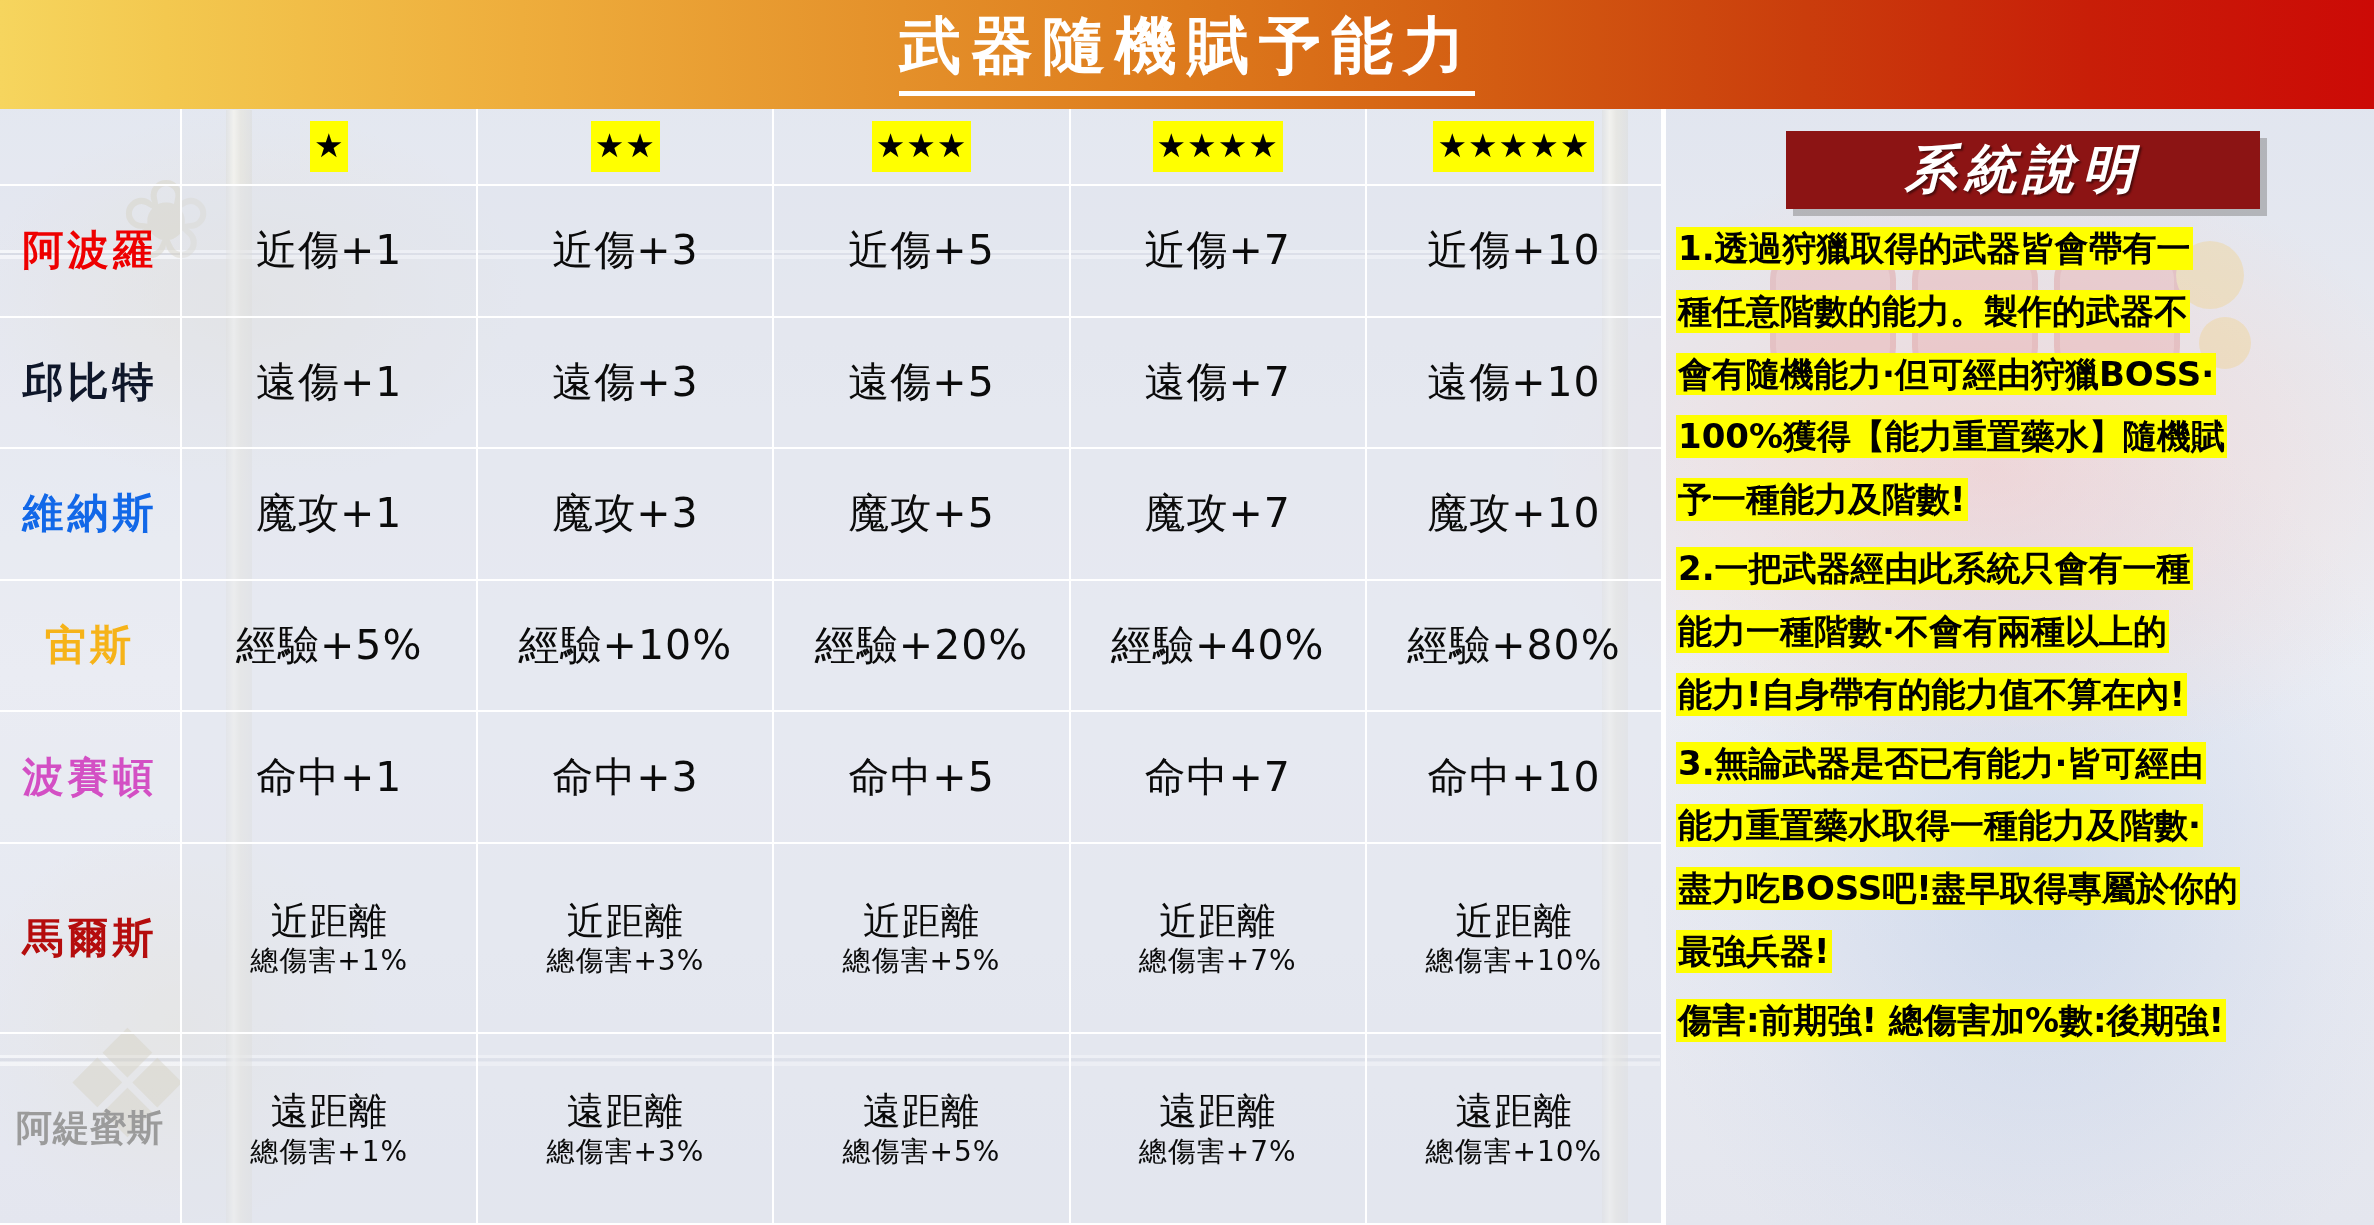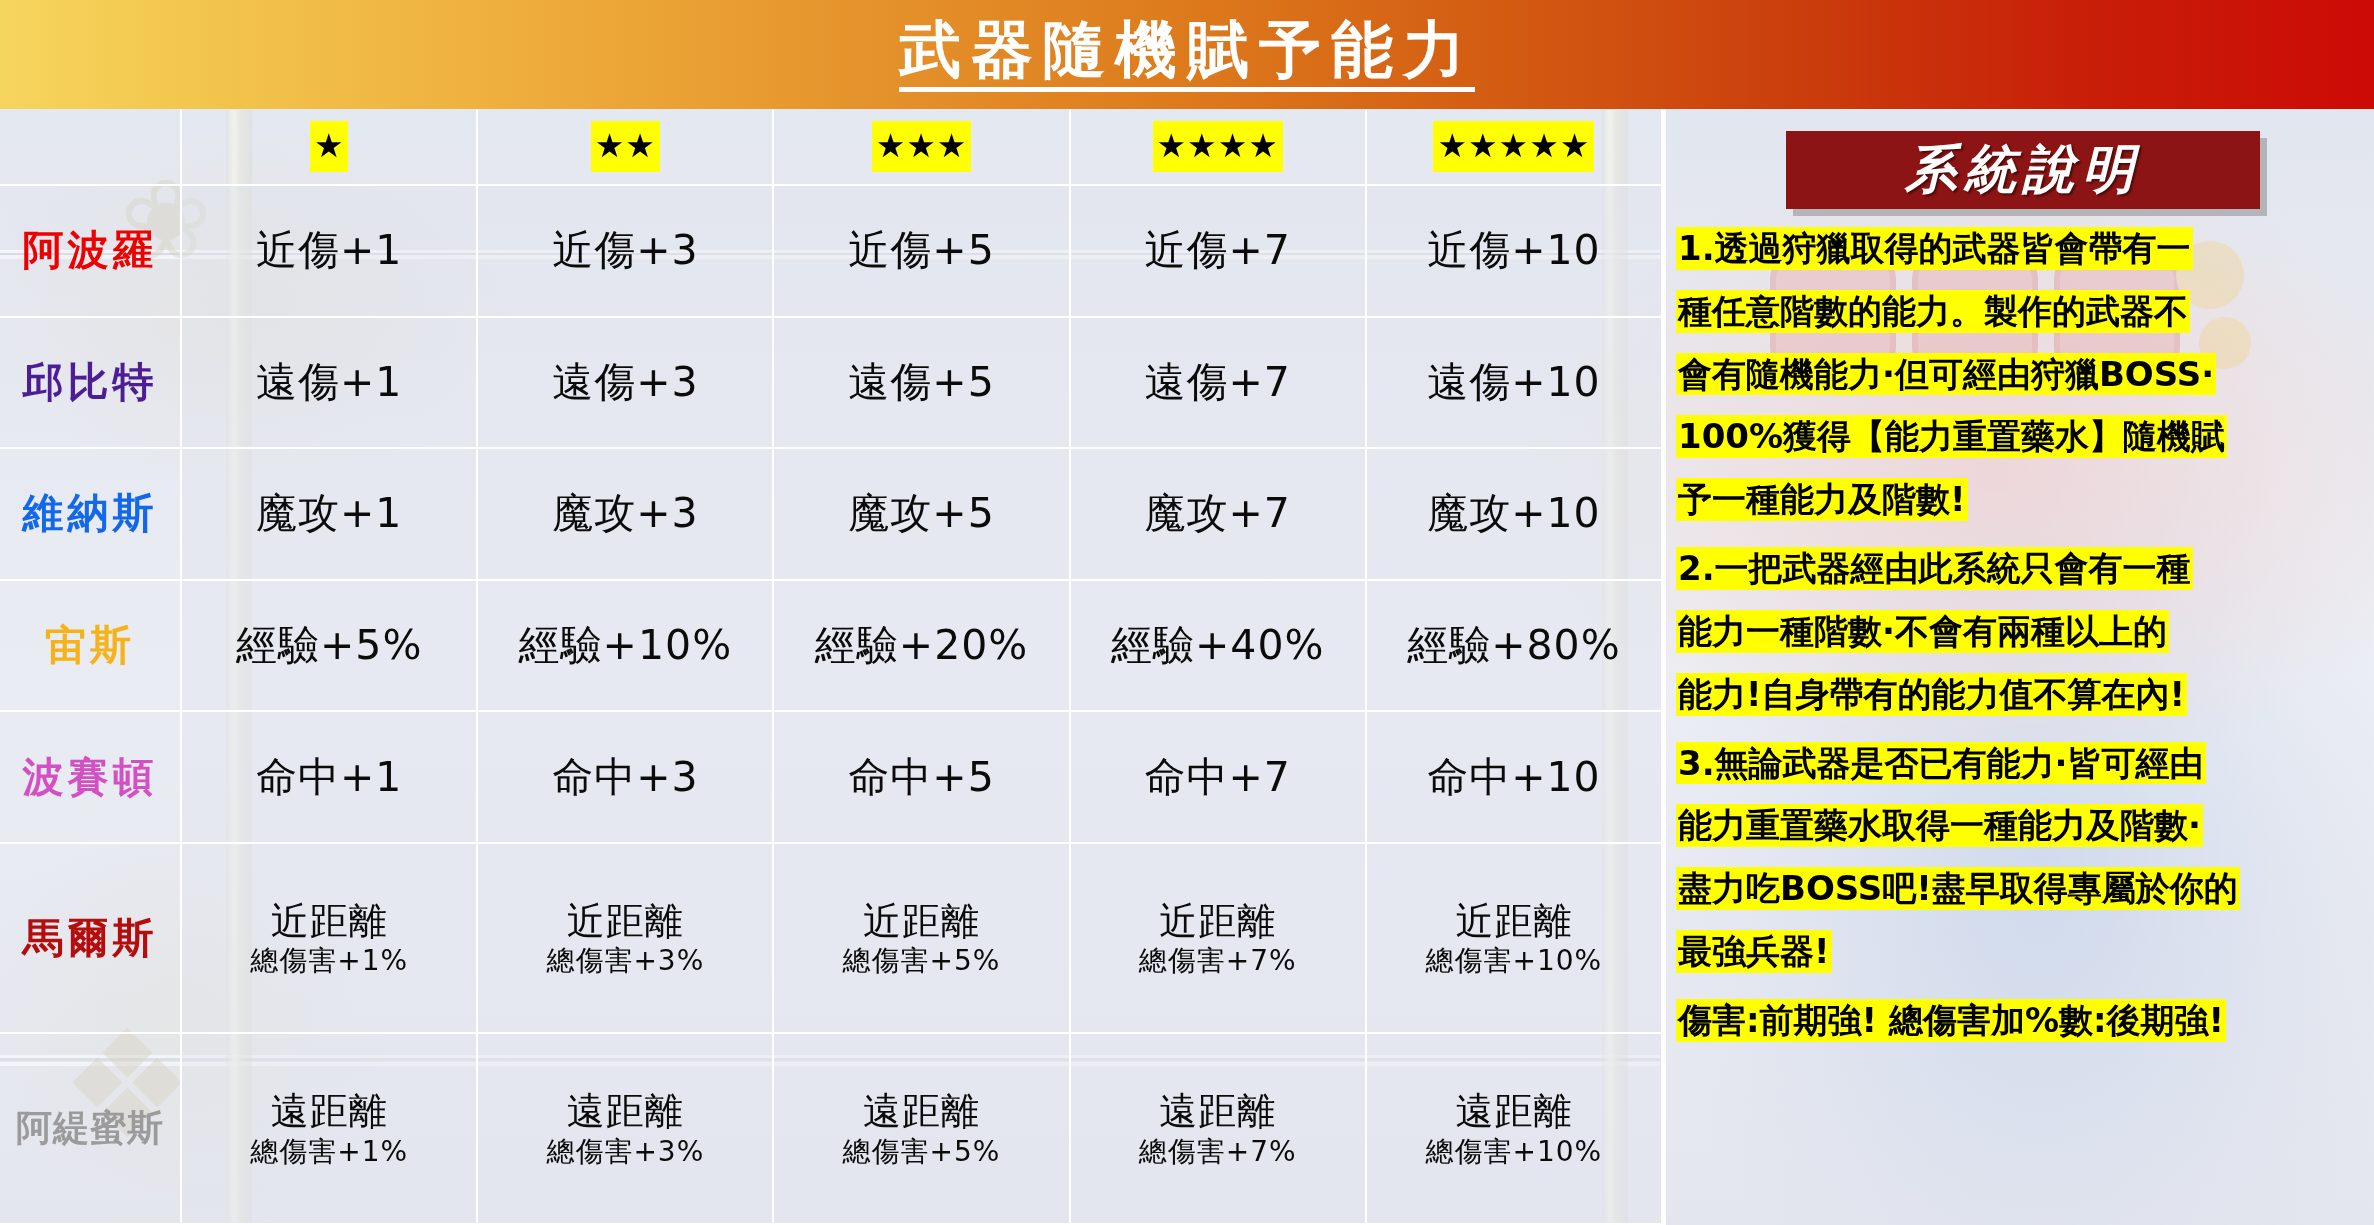--- a/index.html
+++ b/index.html
@@ -84,21 +84,21 @@
     z-index: 2;
     display: flex;
     align-items: center;
     justify-content: center;
   }
   #title-text {
     color: #ffffff;
     font-size: 62px;
     font-weight: bold;
     letter-spacing: 10px;
-    padding-bottom: 4px;
+    padding-bottom: 13px;
     border-bottom: 5px solid #ffffff;
     line-height: 1.05;
     white-space: nowrap;
   }
 
   
   #content {
     position: absolute;
     left: 0; top: 109px;
     width: 2374px; height: 1116px;
@@ -283,21 +283,21 @@
             </td>
             <td><span class="cell-val">近傷+1</span></td>
             <td><span class="cell-val">近傷+3</span></td>
             <td><span class="cell-val">近傷+5</span></td>
             <td><span class="cell-val">近傷+7</span></td>
             <td><span class="cell-val">近傷+10</span></td>
           </tr>
 
           <tr>
             <td class="rowlabel">
-              <span class="rowlabel-text" style="color: #4c1d95;">邱比特</span>
+              <span class="rowlabel-text" style="color: #0f172a;">邱比特</span>
             </td>
             <td><span class="cell-val">遠傷+1</span></td>
             <td><span class="cell-val">遠傷+3</span></td>
             <td><span class="cell-val">遠傷+5</span></td>
             <td><span class="cell-val">遠傷+7</span></td>
             <td><span class="cell-val">遠傷+10</span></td>
           </tr>
 
           <tr>
             <td class="rowlabel">

